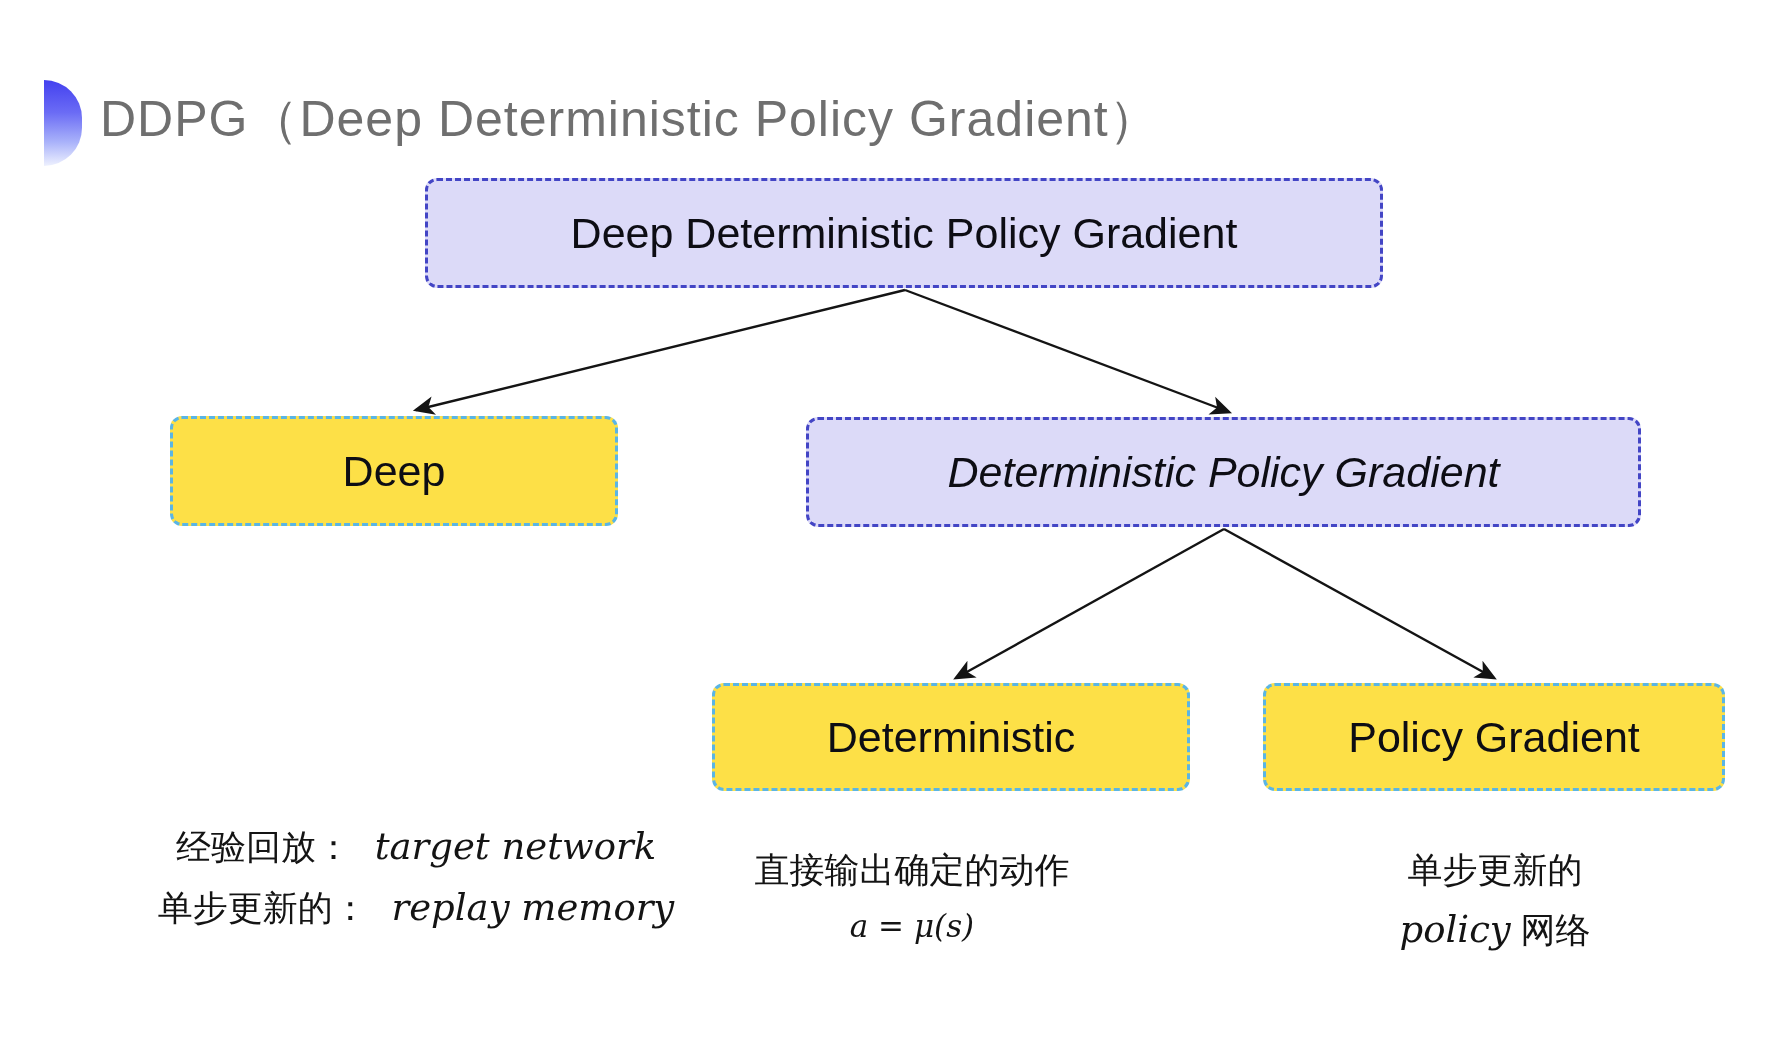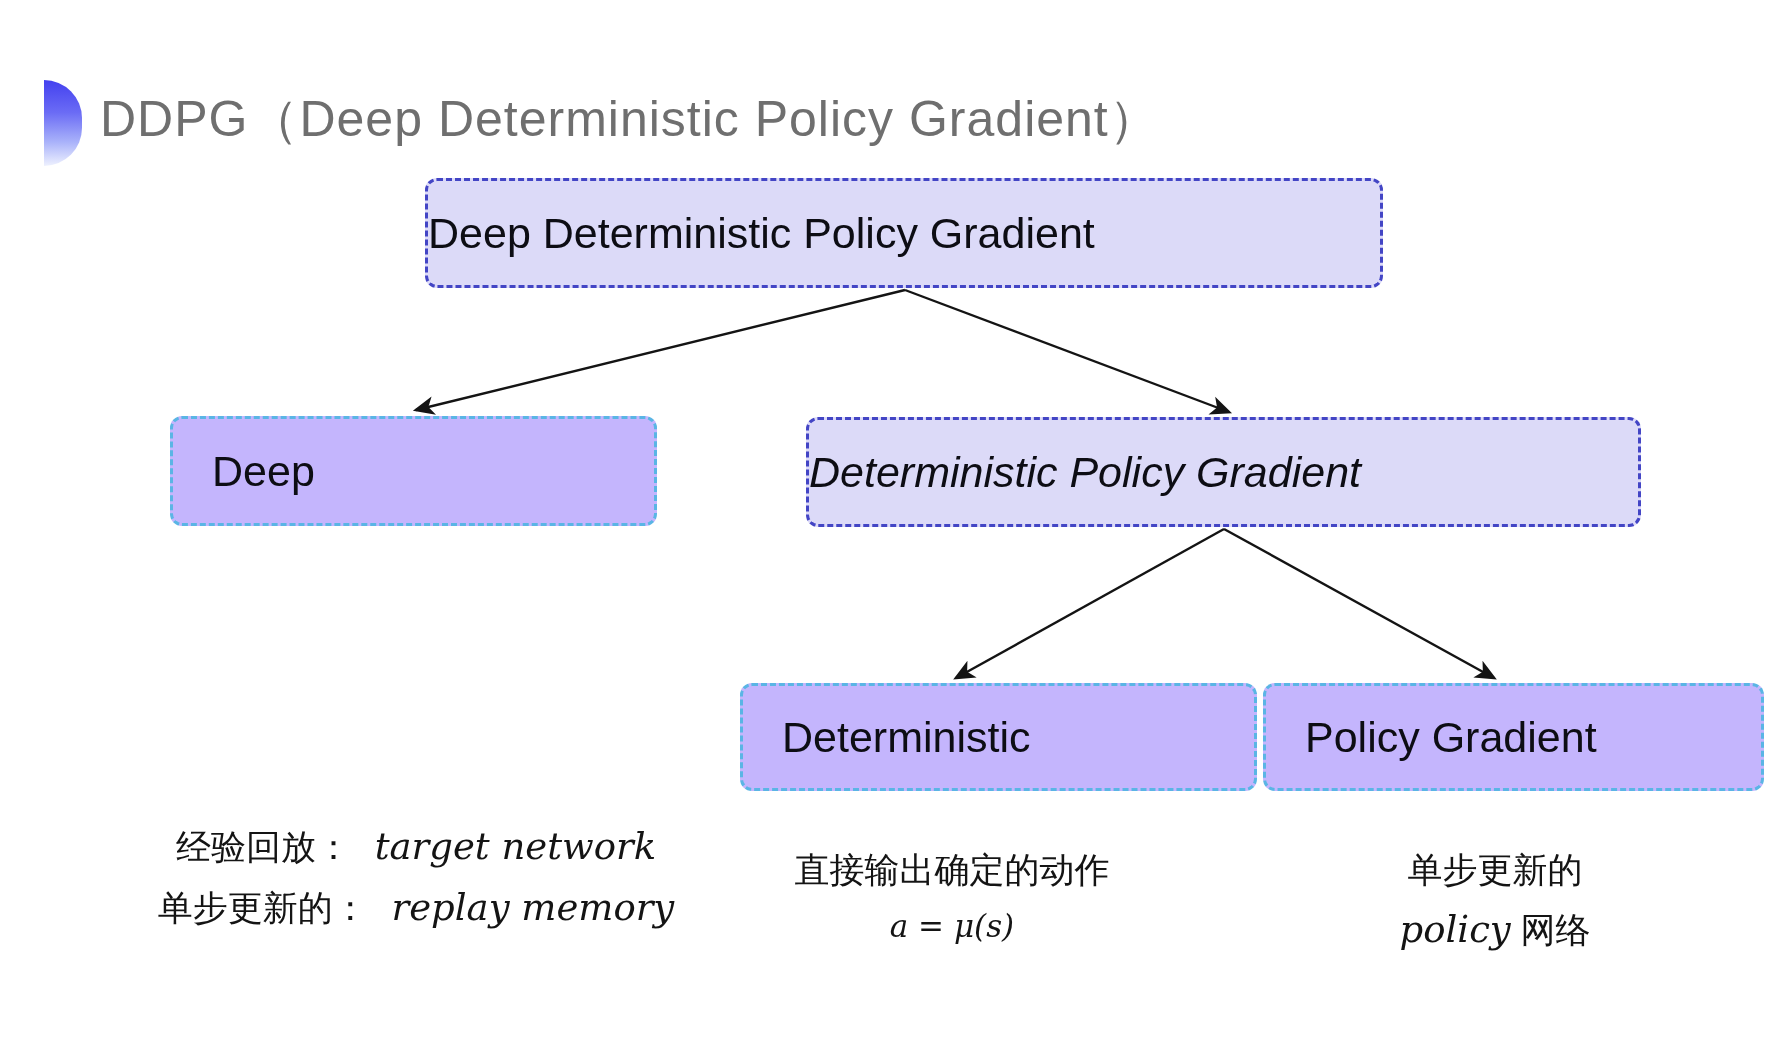--- a/index.html
+++ b/index.html
@@ -29,33 +29,34 @@
     color: #6f6f6f;
     letter-spacing: 1px;
     white-space: nowrap;
   }
 
   
   .node {
     position: absolute;
     display: flex;
     align-items: center;
+    justify-content: center;
     border-radius: 12px;
     font-size: 43px;
     font-weight: 500;
     color: #0d0d14;
     white-space: nowrap;
   }
   .node.purple { background: #dcdaf8; border: 3px dashed #4345c5; }
-  .node.cyan   { background: #c4b5fd; border: 3px dashed #5ab5e5; padding-left: 39px; }
+  .node.cyan   { background: #fde047; border: 3px dashed #5ab5e5; }
 
   #node-root { left: 425px; top: 178px; width: 952px; height: 104px; }
   #node-deep { left: 170px; top: 416px; width: 442px; height: 104px; }
   #node-dpg  { left: 806px; top: 417px; width: 829px; height: 104px; font-style: italic; }
-  #node-det  { left: 712px; top: 683px; width: 472px; height: 102px; margin-left: 28px; }
+  #node-det  { left: 712px; top: 683px; width: 472px; height: 102px; }
   #node-pg   { left: 1263px; top: 683px; width: 456px; height: 102px; }
 
   
   #connectors {
     position: absolute;
     left: 0; top: 0;
     width: 1778px; height: 1056px;
     pointer-events: none;
   }
 
@@ -77,21 +78,21 @@
     font-weight: 400;
   }
   .formula {
     font-family: "DejaVu Serif", "Liberation Serif", serif;
     font-style: italic;
     font-size: 31px;
     font-weight: 400;
   }
 
   #note-deep { left: 120px; top: 828px; width: 592px; }
-  #note-det  { left: 766px; top: 852px; width: 372px; }
+  #note-det  { left: 726px; top: 852px; width: 372px; }
   #note-pg   { left: 1300px; top: 852px; width: 390px; }
 </style>
 </head>
 <body>
 
 <div id="page">
 
   <div id="title-bullet"></div>
   <div id="page-title">DDPG（Deep Deterministic Policy Gradient）</div>
 

